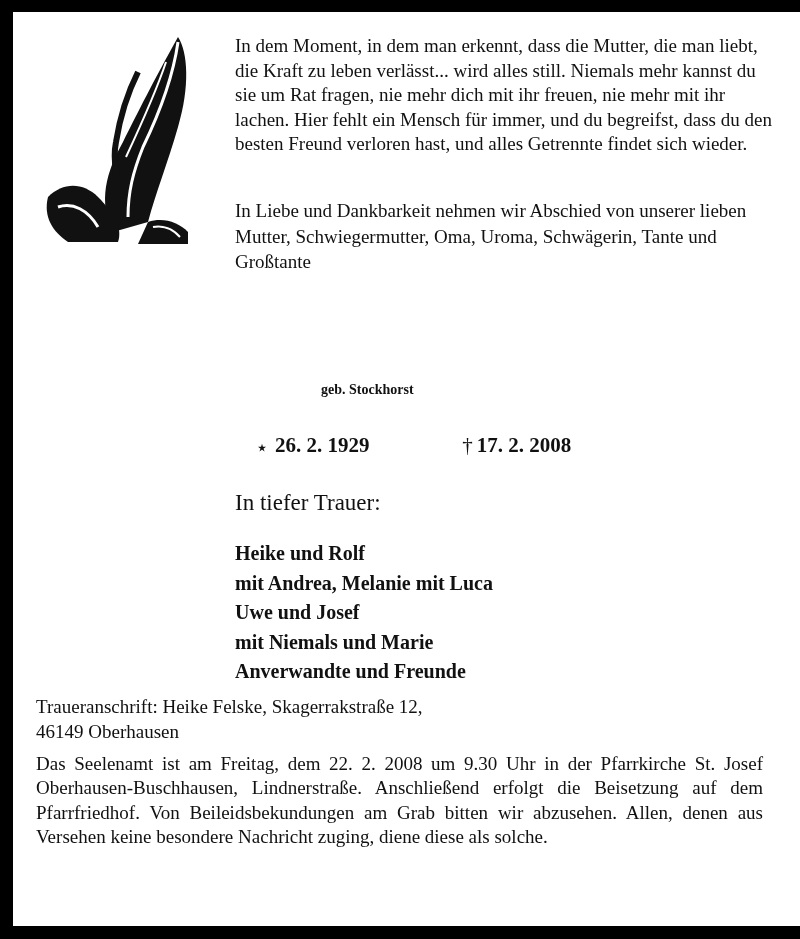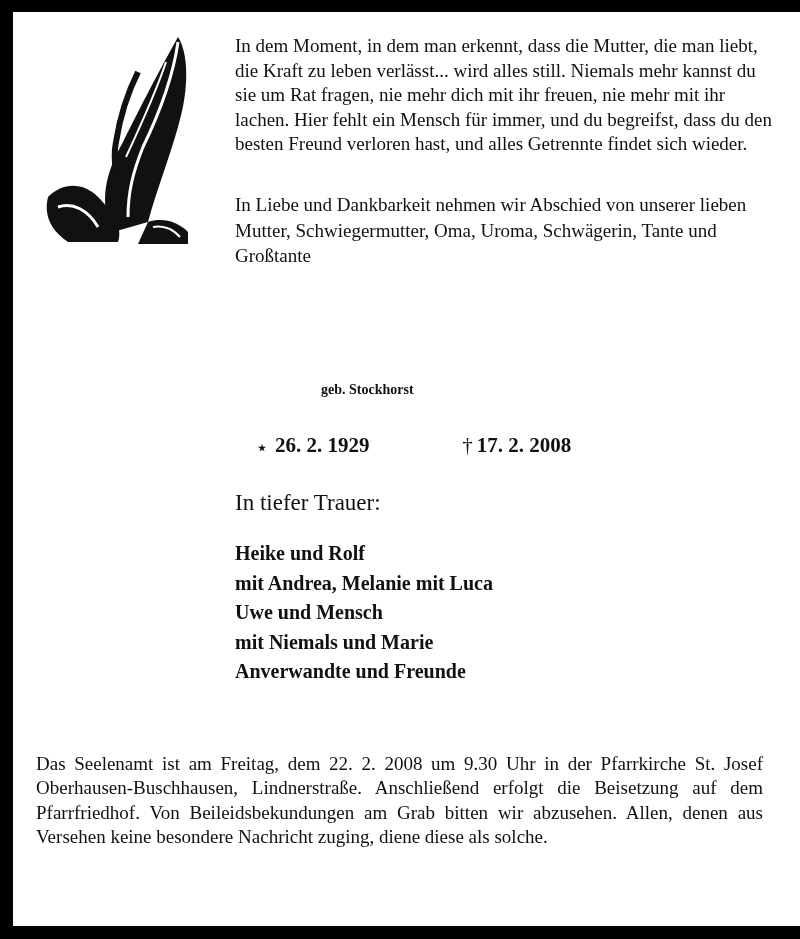--- a/index.html
+++ b/index.html
@@ -1,21 +1,21 @@
 <!DOCTYPE html>
 <html><head>
 <meta charset="utf-8">
 <style>
   html, body { margin:0; padding:0; }
   body { width:800px; height:939px; background:#000; position:relative; overflow:hidden; }
   .card { position:absolute; left:13px; top:12px; width:771px; height:914px; background:#fff;
     font-family:"Liberation Serif", serif; color:#111;padding-left:36px; }
   .hands { position:absolute; left:15px; top:20px; width:175px; height:215px; }
   .poem { position:absolute; left:222px; top:22px; width:540px; font-size:19px; line-height:24.6px; }
-  .intro { position:absolute; left:222px; top:180px; width:540px; font-size:19px; line-height:25.5px; }
+  .intro { position:absolute; left:222px; top:186px; width:540px; font-size:19px; line-height:25.5px; }
   .name { position:absolute; left:0; right:0; top:285px; text-align:center; font-weight:bold; font-size:64px; letter-spacing:0.5px; }
   .maiden { position:absolute; left:308px; top:370px; font-weight:bold; font-size:14px; }
   .dates { position:absolute; left:228px; top:421px; font-weight:bold; font-size:21px; }
   .dates span { display:inline-block; }
   .born { width:200px;margin-left:16px; }
   .trauer { position:absolute; left:222px; top:478px; font-size:23px; }
   .family { position:absolute; left:222px; top:527px; font-weight:bold; font-size:20px; line-height:29.5px; }
   .address { position:absolute; left:23px; top:683px; font-size:19px; line-height:24.5px; }
   .notice { position:absolute; left:23px; top:740px; width:727px; font-size:19px; line-height:24.4px; text-align:justify; }
 </style>
@@ -45,20 +45,24 @@
     </span>
     <span>
       <span style="margin-right:4px;font-weight:normal;">†</span><span>17. 2. 2008</span>
     </span>
   </div>
 
   <div class="trauer">In tiefer Trauer:</div>
   <div class="family">
     <div>Heike und Rolf</div>
     <div>mit Andrea, Melanie mit Luca</div>
-    <div>Uwe und Mensch</div>
+    <div>Uwe und Josef</div>
     <div>mit Niemals und Marie</div>
     <div>Anverwandte und Freunde</div>
   </div>
 
+  <div class="address">
+    <div>Traueranschrift: Heike Felske, Skagerrakstraße 12,</div>
+    <div>46149 Oberhausen</div>
+  </div>
 
   <div class="notice">Das Seelenamt ist am Freitag, dem 22. 2. 2008 um 9.30 Uhr in der Pfarrkirche St. Josef Oberhausen-Buschhausen, Lindnerstraße. Anschließend erfolgt die Beisetzung auf dem Pfarrfriedhof. Von Beileidsbekundungen am Grab bitten wir abzusehen. Allen, denen aus Versehen keine besondere Nachricht zuging, diene diese als solche.</div>
 </div>
 
 </body></html>

